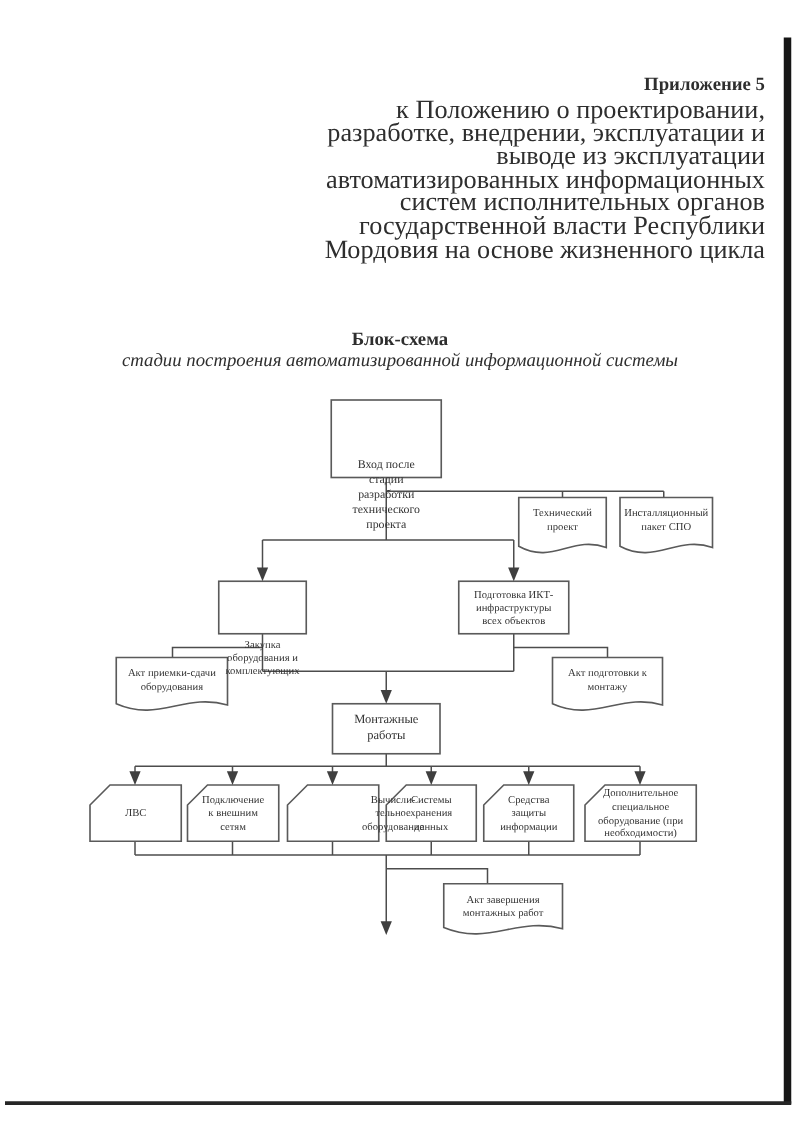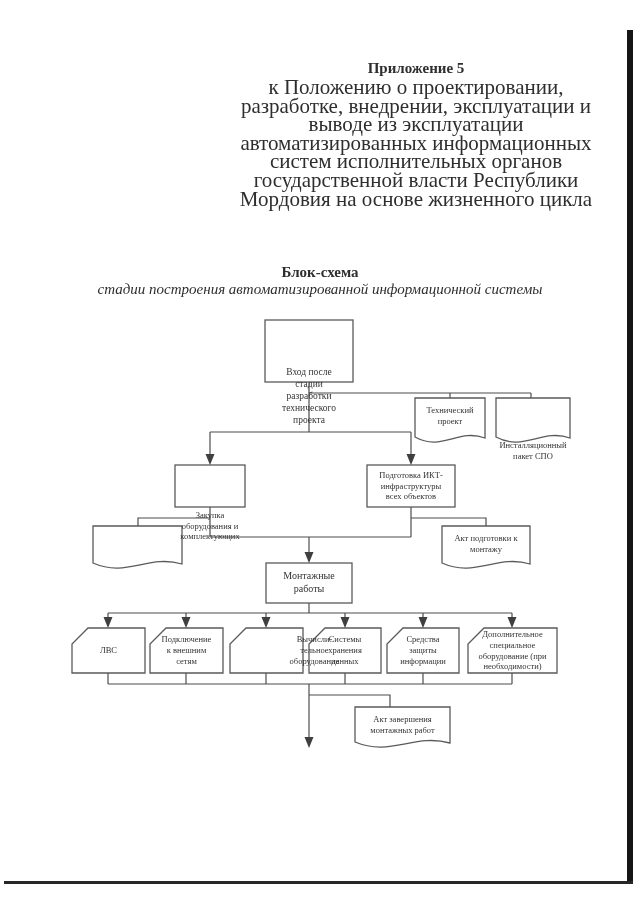--- a/index.html
+++ b/index.html
@@ -8,24 +8,24 @@
     width: 640px;
     height: 905px;
     background: #ffffff;
     overflow: hidden;
     font-family: "Liberation Serif", serif;
     color: #2e2e2e;
   }
   
   .appendix {
     position: absolute;
-    left: 235px;
+    left: 250px;
     top: 58px;
     width: 362px;
-    text-align: center;
+    text-align: right;
   }
   .appendix-title {
     font-weight: bold;
     font-size: 15px;
     line-height: 20px;
   }
   .appendix-sub {
     font-size: 21px;
     line-height: 18.6px;
     white-space: pre-line;
@@ -151,28 +151,30 @@
       </g>
     </svg>
 
     <div class="nlabel f-entry" style="left:265px;top:320px;width:88px;height:62px;margin-top:46px;">Вход после
 стадии
 разработки
 технического
 проекта</div>
     <div class="nlabel" style="left:415px;top:400px;width:70px;height:32px;">Технический
 проект</div>
-    <div class="nlabel" style="left:496px;top:400px;width:74px;height:32px;margin-top:35px;">Инсталляционный
+    <div class="nlabel" style="left:496px;top:400px;width:74px;height:32px;">Инсталляционный
 пакет СПО</div>
     <div class="nlabel" style="left:175px;top:465px;width:70px;height:42px;margin-top:40px;">Закупка
 оборудования и
 комплектующих</div>
     <div class="nlabel" style="left:367px;top:465px;width:88px;height:42px;">Подготовка ИКТ-
 инфраструктуры
 всех объектов</div>
+    <div class="nlabel" style="left:93px;top:528px;width:89px;height:32px;">Акт приемки-сдачи
+оборудования</div>
     <div class="nlabel" style="left:442px;top:528px;width:88px;height:32px;">Акт подготовки к
 монтажу</div>
     <div class="nlabel f-montage" style="left:266px;top:563px;width:86px;height:40px;">Монтажные
 работы</div>
     <div class="nlabel" style="left:72px;top:628px;width:73px;height:45px;">ЛВС</div>
     <div class="nlabel" style="left:150px;top:628px;width:73px;height:45px;">Подключение
 к внешним
 сетям</div>
     <div class="nlabel" style="left:230px;top:628px;width:73px;height:45px;margin-left:48px;">Вычисли-
 тельное

